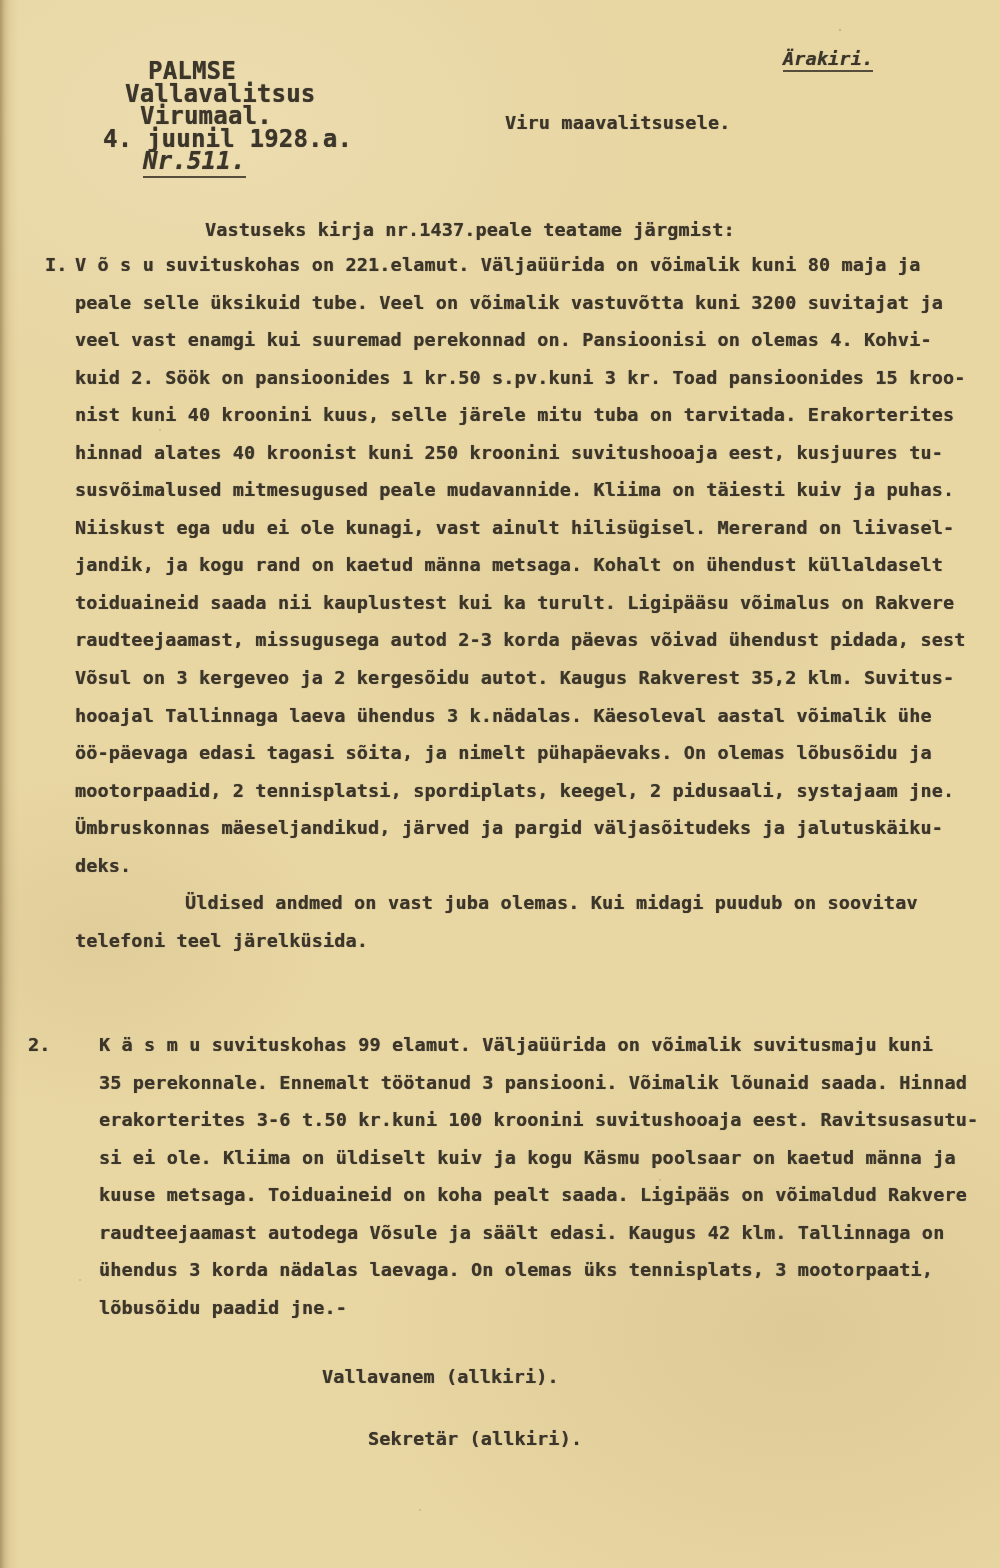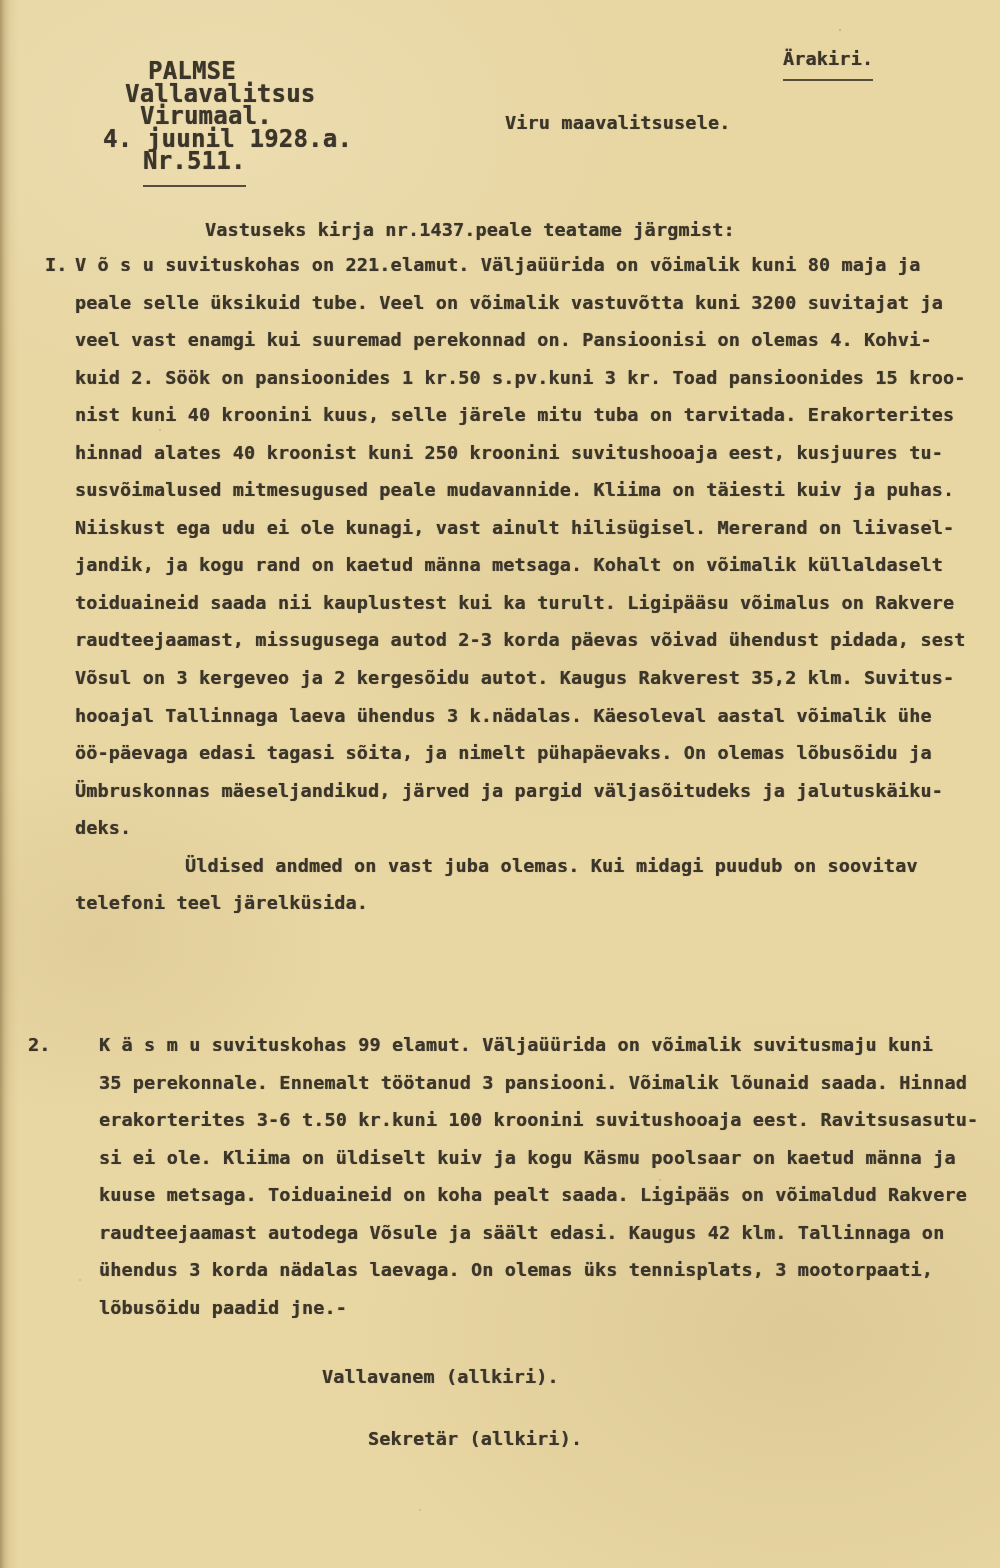--- a/index.html
+++ b/index.html
@@ -49,21 +49,22 @@
       radial-gradient(circle 3px at 1090px 150px, rgba(90,60,25,0.25), rgba(0,0,0,0) 70%);
   }
   .txt {
     position: absolute;
     white-space: nowrap;
     font-size: 18.4px;
     letter-spacing: 0.2px;
   }
   .u {
     border-bottom: 2.6px solid rgba(59,53,42,0.85);
-    padding-bottom: 10px;
+    padding-bottom: 1px;
+    font-style: italic;
   }
   .letterhead {
     position: absolute;
     left: 103px;
     top: 60px;
     font-size: 24px;
     letter-spacing: 0.2px;
   }
   .letterhead .lh-line {
     height: 22.5px;
@@ -119,26 +120,27 @@
   <div class="marker" style="left:45px; top:246px;">I.</div>
   <div class="body-block" style="top:246px;">
     <div class="line">V õ s u  suvituskohas on 221.elamut. Väljaüürida on võimalik kuni 80 maja ja</div>
     <div class="line">peale selle üksikuid tube. Veel on võimalik vastuvõtta kuni 3200 suvitajat ja</div>
     <div class="line">veel vast enamgi kui suuremad perekonnad on. Pansioonisi on olemas 4. Kohvi-</div>
     <div class="line">kuid 2. Söök on pansioonides 1 kr.50 s.pv.kuni 3 kr. Toad pansioonides 15 kroo-</div>
     <div class="line">nist kuni 40 kroonini kuus, selle järele mitu tuba on tarvitada. Erakorterites</div>
     <div class="line">hinnad alates 40 kroonist kuni 250 kroonini suvitushooaja eest, kusjuures tu-</div>
     <div class="line">susvõimalused mitmesugused peale mudavannide. Kliima on täiesti kuiv ja puhas.</div>
     <div class="line">Niiskust ega udu ei ole kunagi, vast ainult hilisügisel. Mererand on liivasel-</div>
-    <div class="line">jandik, ja kogu rand on kaetud männa metsaga. Kohalt on võimalik küllaldaselt</div>
+    <div class="line">jandik, ja kogu rand on kaetud männa metsaga. Kohalt on ühendust küllaldaselt</div>
     <div class="line">toiduaineid saada nii kauplustest kui ka turult. Ligipääsu võimalus on Rakvere</div>
     <div class="line">raudteejaamast, missugusega autod 2-3 korda päevas võivad ühendust pidada, sest</div>
     <div class="line">Võsul on 3 kergeveo ja 2 kergesõidu autot. Kaugus Rakverest 35,2 klm. Suvitus-</div>
     <div class="line">hooajal Tallinnaga laeva ühendus 3 k.nädalas. Käesoleval aastal võimalik ühe</div>
     <div class="line">öö-päevaga edasi tagasi sõita, ja nimelt pühapäevaks. On olemas lõbusõidu ja</div>
+    <div class="line">mootorpaadid, 2 tennisplatsi, spordiplats, keegel, 2 pidusaali, systajaam jne.</div>
     <div class="line">Ümbruskonnas mäeseljandikud, järved ja pargid väljasõitudeks ja jalutuskäiku-</div>
     <div class="line">deks.</div>
     <div class="line indent">Üldised andmed on vast juba olemas. Kui midagi puudub on soovitav</div>
     <div class="line">telefoni teel järelküsida.</div>
   </div>
 
   <div class="marker" style="left:28px; top:1026px;">2.</div>
   <div class="body-block" style="top:1026px;margin-left:24px;">
     <div class="line">K ä s m u   suvituskohas 99 elamut. Väljaüürida on võimalik suvitusmaju kuni</div>
     <div class="line">35 perekonnale. Ennemalt töötanud 3 pansiooni. Võimalik lõunaid saada. Hinnad</div>

